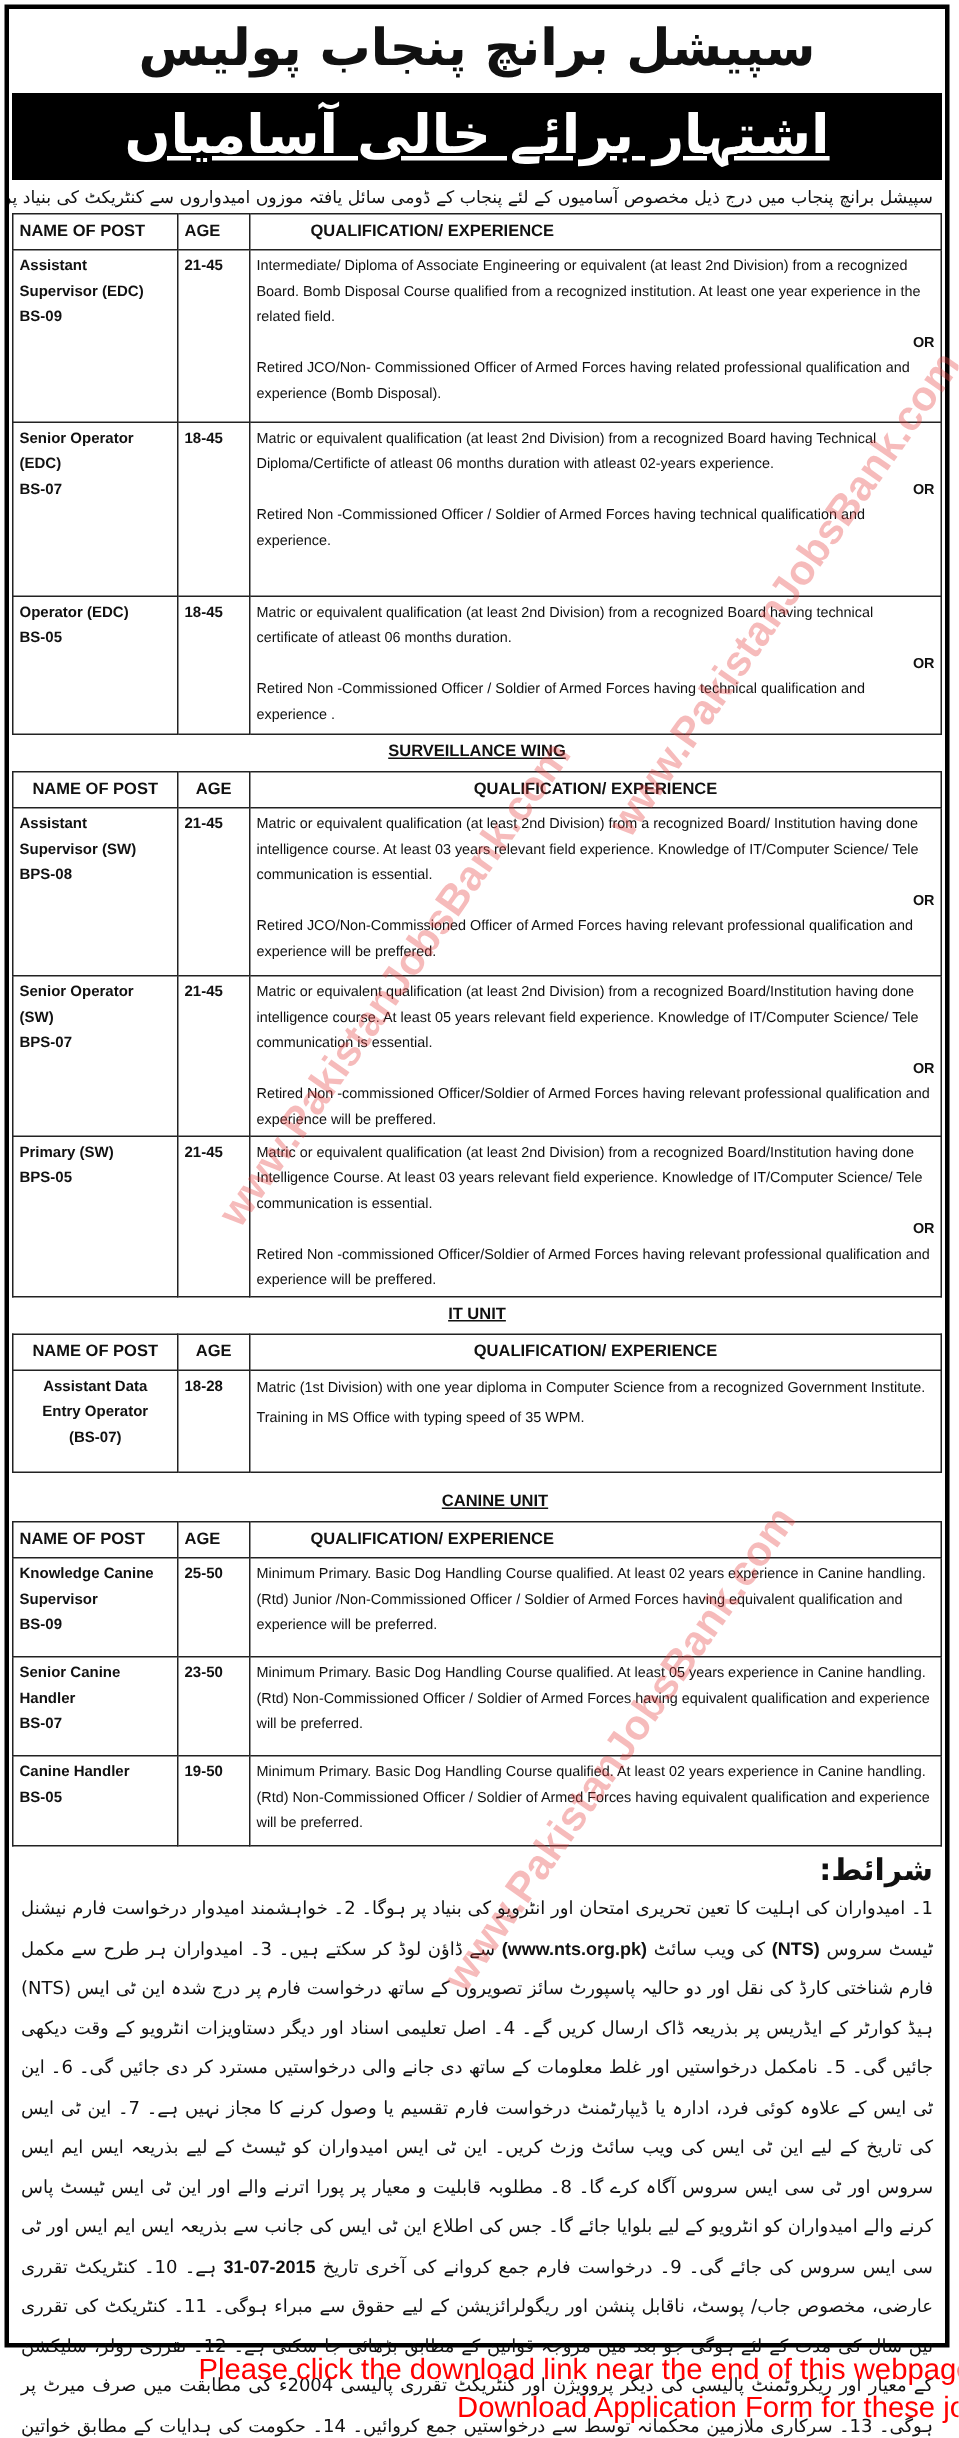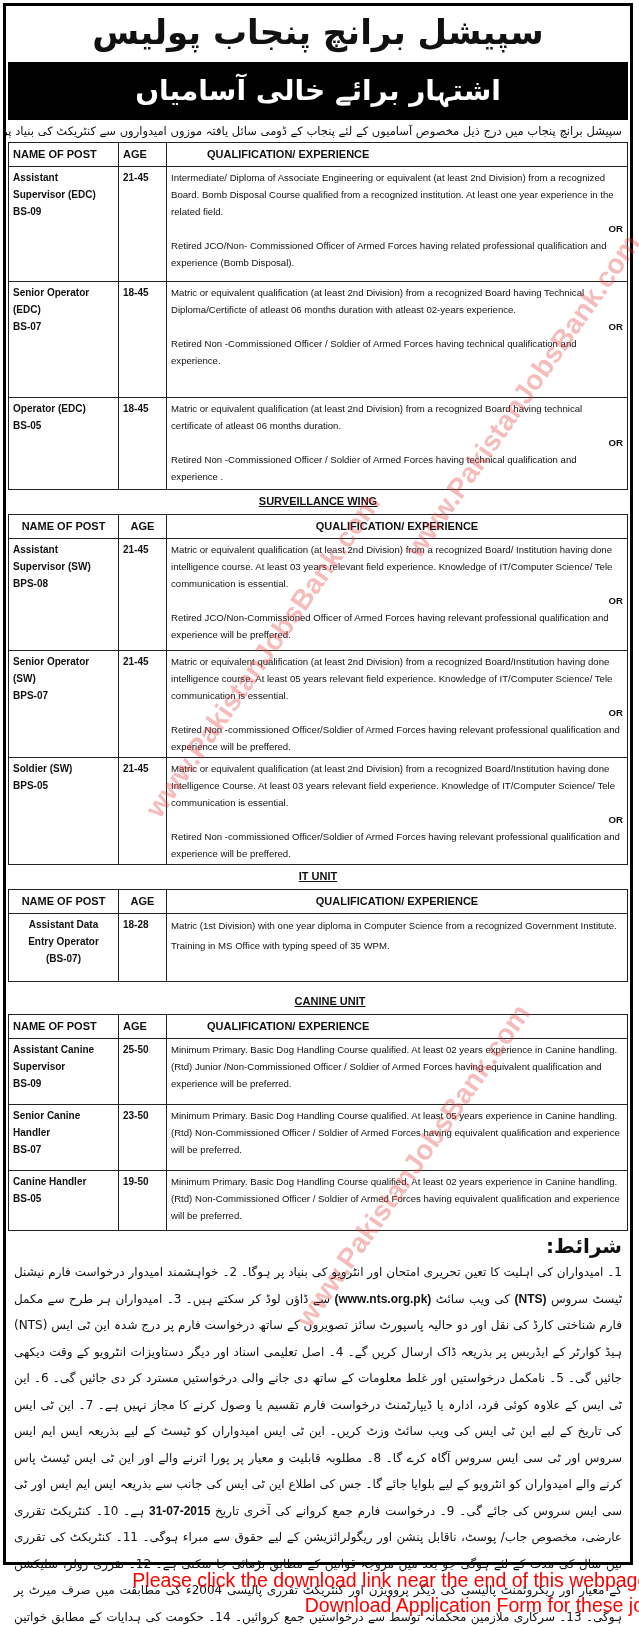--- a/index.html
+++ b/index.html
@@ -10,21 +10,21 @@
     position: absolute; left: 3px; top: 3px; width: 630px; height: 1562px;
     border: 3px solid #000; background: #fff;
   }
   .urdu { font-family: "DejaVu Sans", sans-serif; direction: rtl; }
 
   .title-urdu {
     text-align: center; font-weight: bold; font-size: 34px; line-height: 52px; height: 56px;
   }
   .banner {
     background: #000; color: #fff; text-align: center; font-weight: bold;
-    font-size: 28px; height: 58px; line-height: 58px; margin: 0 2px;
+    font-size: 36px; height: 58px; line-height: 58px; margin: 0 2px; text-decoration: underline;
   }
   .intro-urdu {
     font-size: 11.5px; line-height: 22px; padding: 0 8px; text-align: right; white-space: nowrap; overflow: hidden;
   }
   .section-black {
     display: block; width: 227px; margin: 2px auto 0 auto; background: #000; color: #fff;
     font-size: 15px; line-height: 24px; height: 24px; text-align: center; letter-spacing: 0.5px;
     text-decoration: underline;
   }
   .section-title {
@@ -158,21 +158,21 @@
       </td>
       <td class="age">21-45</td>
       <td class="qual">
         <p>Matric or equivalent qualification (at least 2nd Division) from a recognized Board/Institution having done intelligence course. At least 05 years relevant field experience. Knowledge of IT/Computer Science/ Tele communication is essential.</p>
         <p class="or">OR</p>
         <p>Retired Non -commissioned Officer/Soldier of Armed Forces having relevant professional qualification and experience will be preffered.</p>
       </td>
     </tr>
     <tr style="height:104px;">
       <td class="post-name">
-        <div>Soldier (SW)</div>
+        <div>Primary (SW)</div>
         <div>BPS-05</div>
       </td>
       <td class="age">21-45</td>
       <td class="qual">
         <p>Matric or equivalent qualification (at least 2nd Division) from a recognized Board/Institution having done Intelligence Course. At least 03 years relevant field experience. Knowledge of IT/Computer Science/ Tele communication is essential.</p>
         <p class="or">OR</p>
         <p>Retired Non -commissioned Officer/Soldier of Armed Forces having relevant professional qualification and experience will be preffered.</p>
       </td>
     </tr>
   </tbody>
@@ -213,21 +213,21 @@
         <col>
       </colgroup>
     <tbody>
         <tr>
       <th>NAME OF POST</th>
       <th>AGE</th>
       <th style="padding-left:40px;">QUALIFICATION/ EXPERIENCE</th>
     </tr>
     <tr style="height:66px;">
       <td class="post-name">
-        <div>Assistant Canine</div>
+        <div>Knowledge Canine</div>
         <div>Supervisor</div>
         <div>BS-09</div>
       </td>
       <td class="age">25-50</td>
       <td class="qual">
         <p>Minimum Primary. Basic Dog Handling Course qualified. At least 02 years experience in Canine handling. (Rtd) Junior /Non-Commissioned Officer / Soldier of Armed Forces having equivalent qualification and experience will be preferred.</p>
       </td>
     </tr>
     <tr style="height:66px;">
       <td class="post-name">

